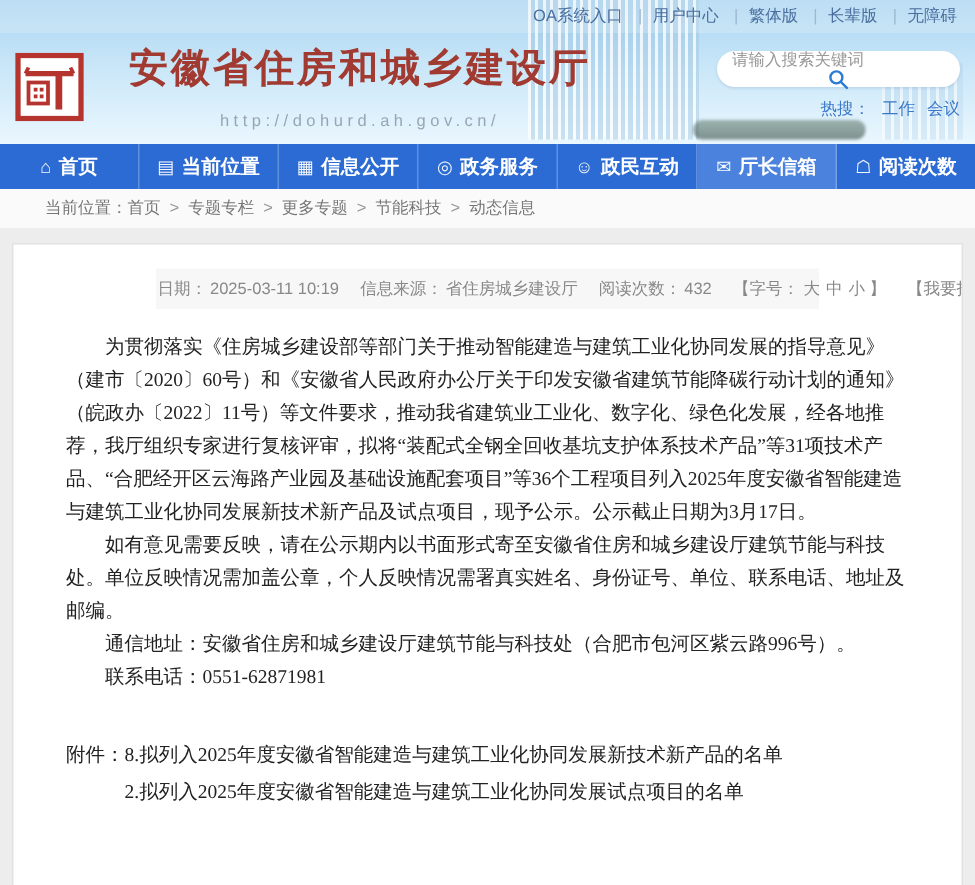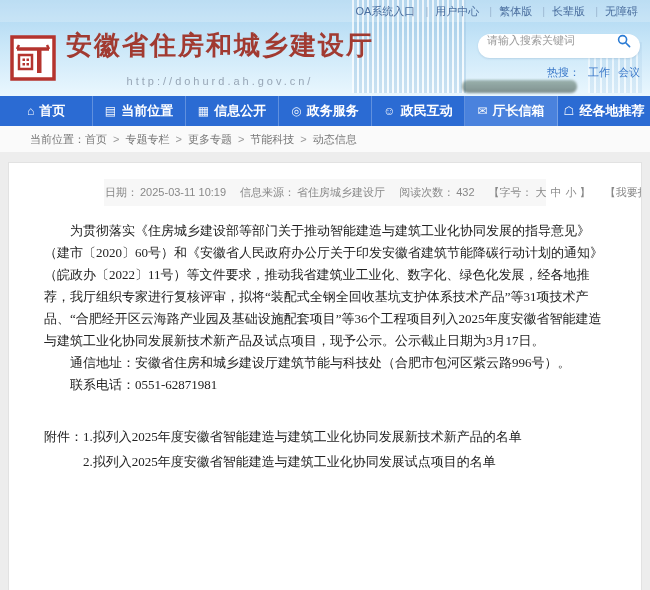--- a/index.html
+++ b/index.html
@@ -14,29 +14,29 @@
   .building-side { position:absolute; left:588px; top:42px; width:54px; height:51px; opacity:.55;
     background:repeating-linear-gradient(90deg, rgba(255,255,255,.9) 0 2px, rgba(165,200,228,.45) 2px 6px); }
   .trees { position:absolute; left:462px; top:80px; width:115px; height:13px; border-radius:6px;
     background:linear-gradient(180deg, rgba(70,100,80,.45), rgba(40,60,50,.55)); filter:blur(1px); }
   .topbar { position:absolute; top:0; left:0; right:0; height:22px; line-height:22px;
     text-align:right; padding-right:12px; font-size:11px; color:#4a6e9e;
     background:rgba(255,255,255,.22); }
   .topbar .link { cursor:pointer; }
   .topbar .link + .link::before { content:"|"; margin:0 7px; color:#9db8d2; }
 
-  .brand { position:absolute; left:10px; top:28px; display:flex; align-items:center; }
+  .brand { position:absolute; left:10px; top:28px; display:flex; align-items:center;gap:20px; }
   .logo { width:46px; height:46px; flex:0 0 auto; }
   .brand-text { margin-left:10px; }
   .site-name { font-size:26px; font-weight:bold; color:#a13a31; letter-spacing:2px; }
   .site-url { text-align:center; font-size:11px; color:#97a6b6; letter-spacing:3px; margin-top:12px; }
 
   .search-area { position:absolute; right:10px; top:34px; width:162px; }
-  .search-box { display:flex; align-items:flex-start; background:#fff; border-radius:13px;
-    height:24px; padding:0 9px; box-shadow:0 1px 2px rgba(80,120,160,.2); }
+  .search-box { display:flex; align-items:center; background:#fff; border-radius:13px;
+    height:24px; padding:0 9px; box-shadow:0 1px 2px rgba(80,120,160,.2);flex-direction:column; }
   .search-box input { border:none; outline:none; flex:1; font-size:11px; background:transparent; color:#333; min-width:0; }
   .search-box input::placeholder { color:#999; }
   .search-btn { width:14px; height:14px; cursor:pointer; flex:0 0 auto; }
   .hot { margin-top:7px; font-size:11px; color:#3a78c9;text-align:right; }
   .hot .term { margin-left:8px; cursor:pointer; }
 
   
   .nav { display:flex; height:30px; background:#2b6bd3; }
   .nav-item { flex:1; display:flex; align-items:center; justify-content:center; gap:5px;
     color:#fff; font-size:13px; font-weight:bold; cursor:pointer;
@@ -140,47 +140,48 @@
   <div class="nav-item">
     <span class="nav-icon">☺</span>
     <span>政民互动</span>
   </div>
   <div class="nav-item highlight">
     <span class="nav-icon">✉</span>
     <span>厅长信箱</span>
   </div>
   <div class="nav-item">
     <span class="nav-icon">☖</span>
-    <span>经各地推荐</span>
+    <span>阅读次数</span>
   </div>
 </div>
 
 <div class="breadcrumb">
   <span>当前位置：</span><span class="crumb">首页</span><span class="crumb">专题专栏</span><span class="crumb">更多专题</span><span class="crumb">节能科技</span><span class="crumb">动态信息</span>
 </div>
 
 <div class="panel">
 
   <div class="meta">
     <span>日期：</span><span>2025-03-11 10:19</span>
     <span class="gap">信息来源：</span><span>省住房城乡建设厅</span>
     <span class="gap">阅读次数：</span><span>432</span>
     <span class="gap">【字号：</span><span class="sz">大</span><span class="sz">中</span><span class="sz">小</span><span>】</span>
     <span class="ctl gap">【我要打印】</span>
     
   </div>
 
   <div class="body-text">
     <p>为贯彻落实《住房城乡建设部等部门关于推动智能建造与建筑工业化协同发展的指导意见》（建市〔2020〕60号）和《安徽省人民政府办公厅关于印发安徽省建筑节能降碳行动计划的通知》（皖政办〔2022〕11号）等文件要求，推动我省建筑业工业化、数字化、绿色化发展，经各地推荐，我厅组织专家进行复核评审，拟将“装配式全钢全回收基坑支护体系技术产品”等31项技术产品、“合肥经开区云海路产业园及基础设施配套项目”等36个工程项目列入2025年度安徽省智能建造与建筑工业化协同发展新技术新产品及试点项目，现予公示。公示截止日期为3月17日。</p>
+    <p>如有意见需要反映，请在公示期内以书面形式寄至安徽省住房和城乡建设厅建筑节能与科技处。单位反映情况需加盖公章，个人反映情况需署真实姓名、身份证号、单位、联系电话、地址及邮编。</p>
     <p>通信地址：安徽省住房和城乡建设厅建筑节能与科技处（合肥市包河区紫云路996号）。</p>
     <p>联系电话：0551-62871981</p>
   </div>
 
   <div class="attachments">
     <div class="attach-line">
-      <span>附件：</span><span class="att">1.拟列入2025年度安徽省智能建造与建筑工业化协同发展新技术新产品的名单</span>
+      <span>附件：</span><span class="att">8.拟列入2025年度安徽省智能建造与建筑工业化协同发展新技术新产品的名单</span>
     </div>
     <div class="attach-line indent">
       <span class="att">2.拟列入2025年度安徽省智能建造与建筑工业化协同发展试点项目的名单</span>
     </div>
   </div>
 
 </div>
 
 </body></html>

